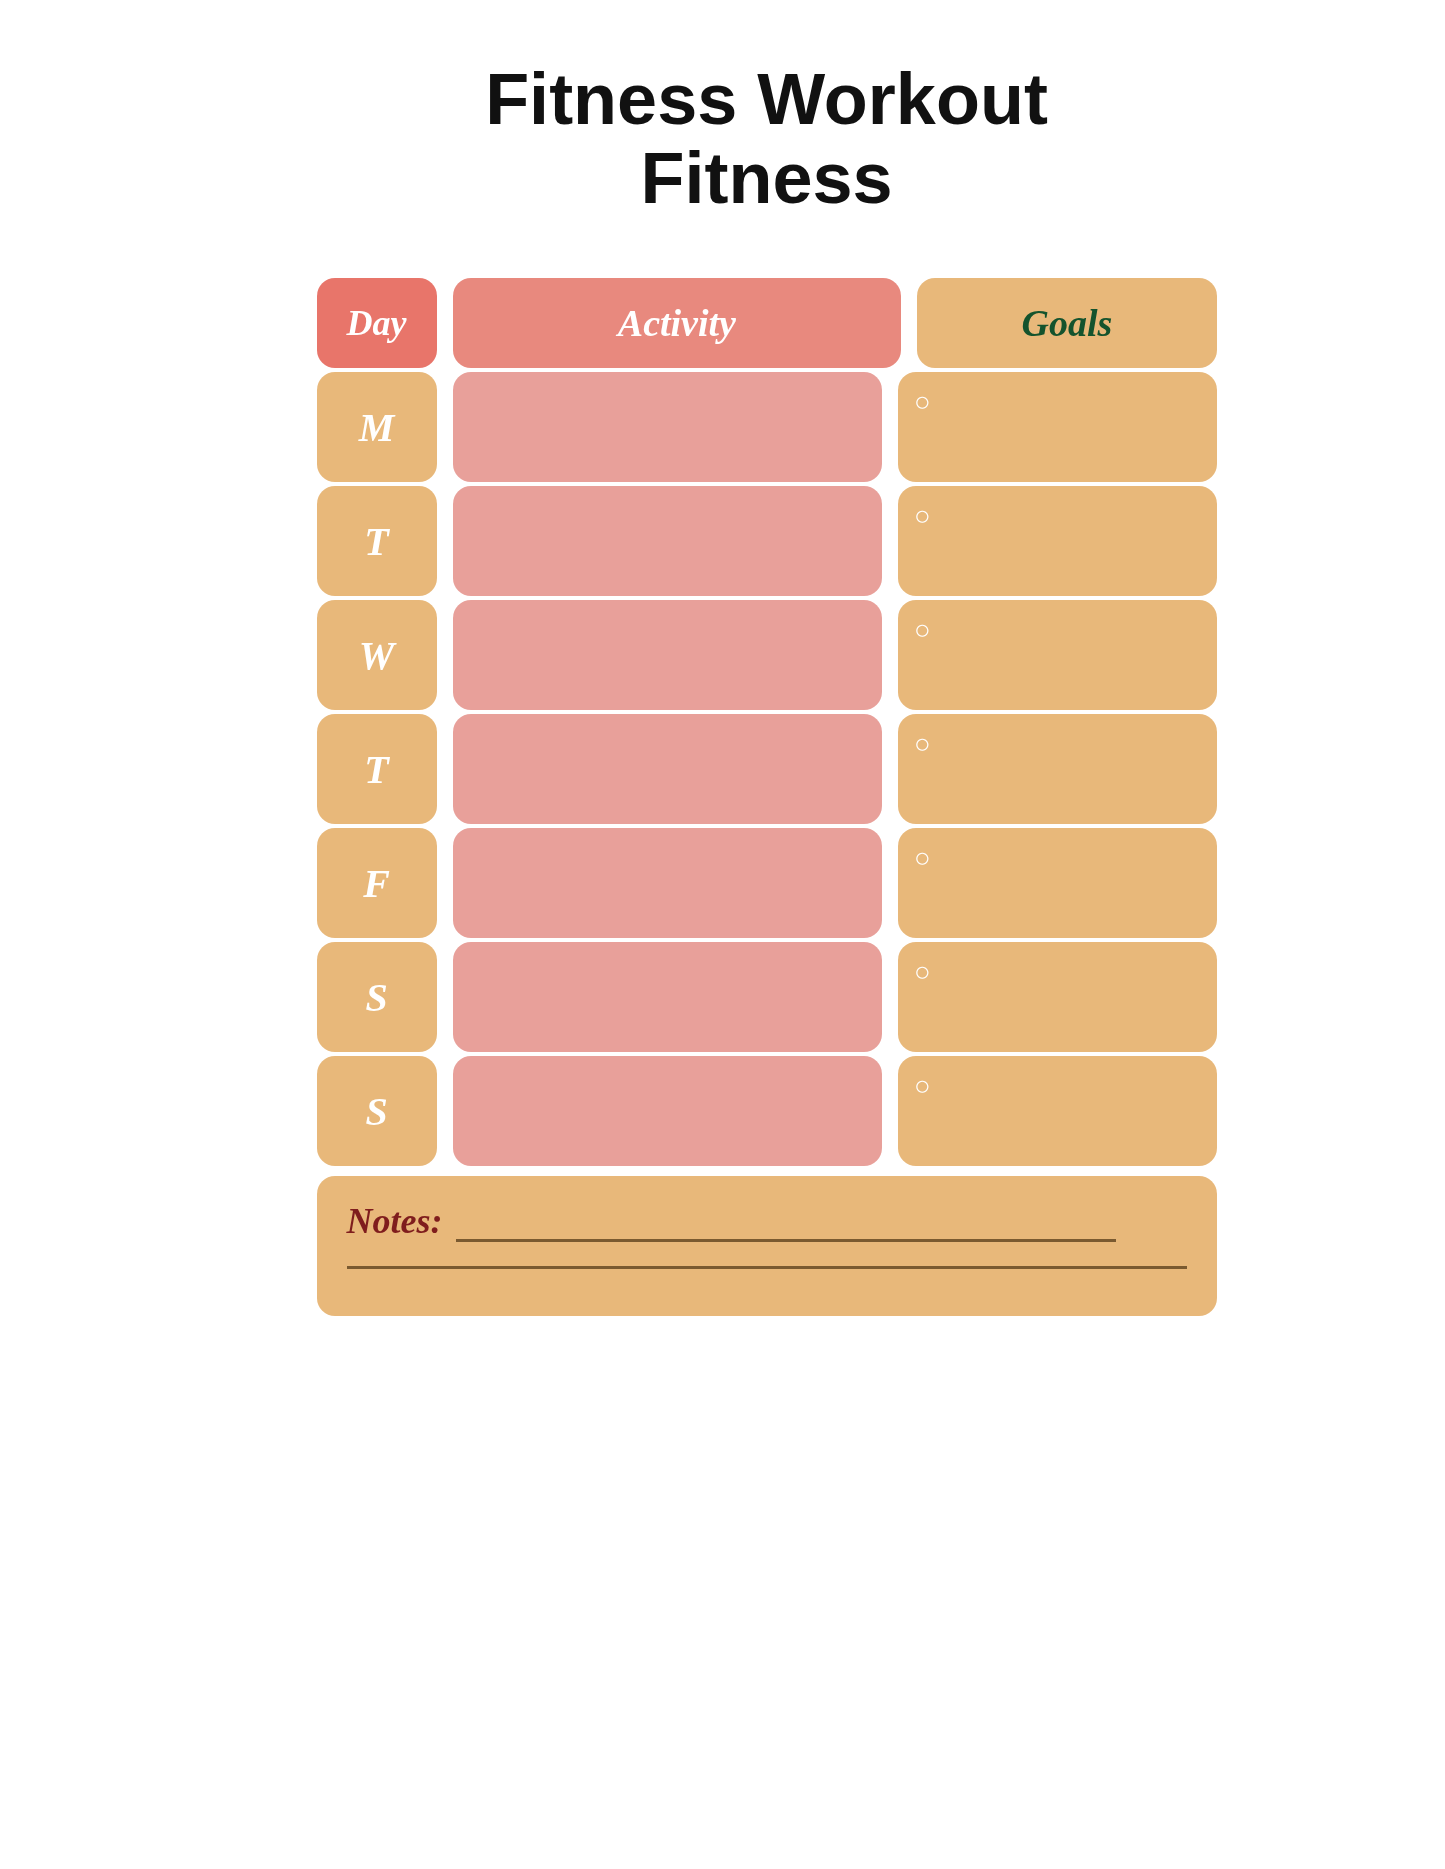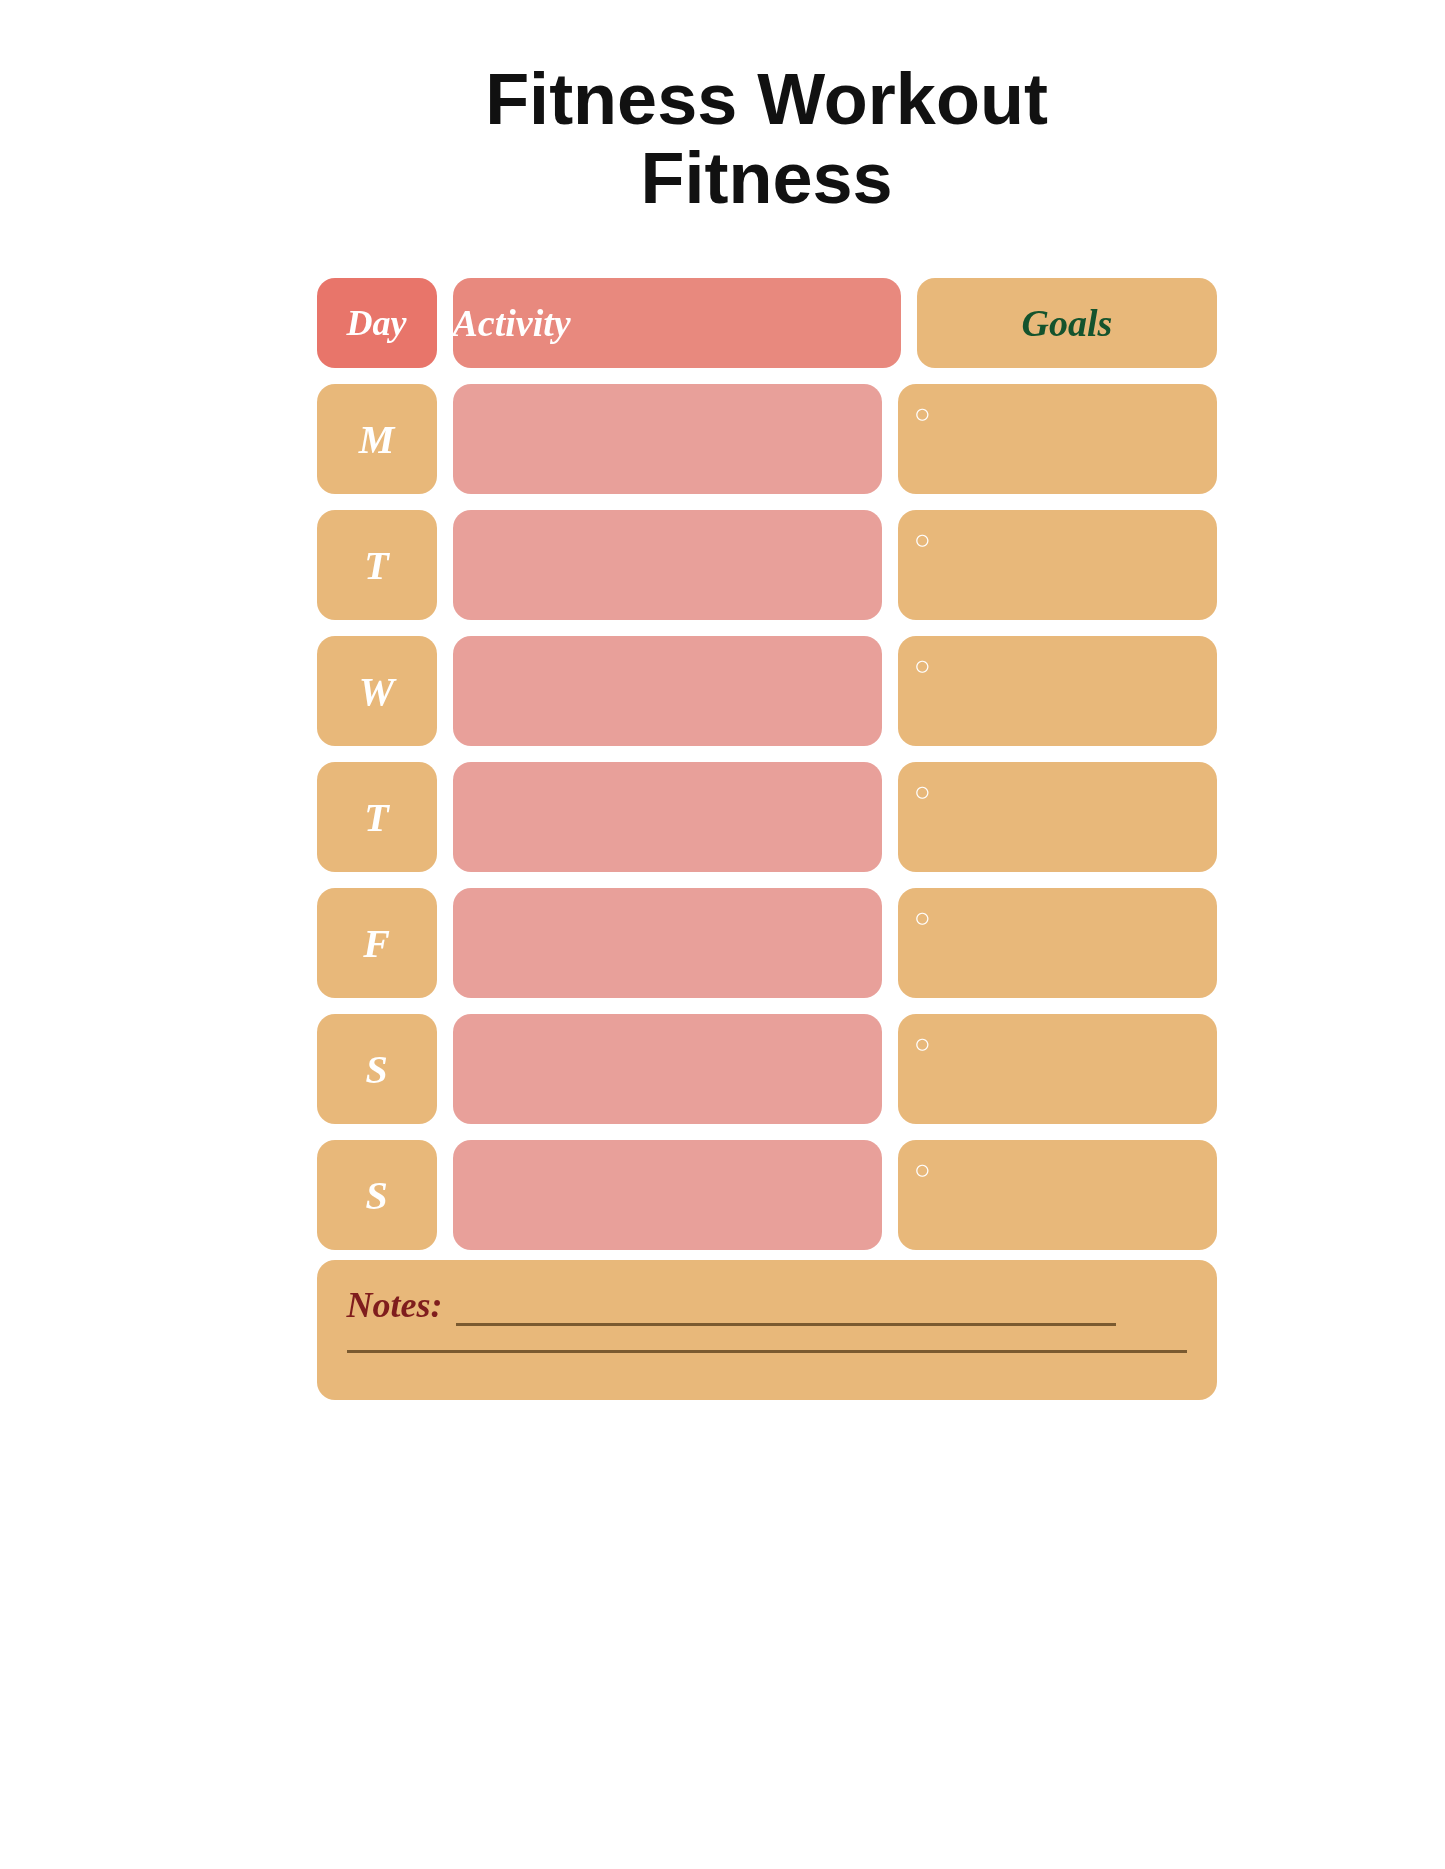--- a/index.html
+++ b/index.html
@@ -35,21 +35,21 @@
       line-height: 1.1;
       margin-bottom: 60px;
       font-family: Arial Black, Arial, sans-serif;
     }
 
     .planner-table {
       width: 100%;
       max-width: 900px;
       display: flex;
       flex-direction: column;
-      gap: 16px;
+      gap: 4px;
     }
 
     
     .header-row {
       display: flex;
       gap: 16px;
       align-items: center;
     }
 
     .header-day {
@@ -68,20 +68,21 @@
       font-style: italic;
     }
 
     .header-activity {
       flex: 1.8;
       height: 90px;
       background: #e8897e;
       border-radius: 18px;
       display: flex;
       align-items: center;
+      justify-content: center;
       color: #ffffff;
       font-size: 38px;
       font-weight: bold;
       font-family: Georgia, serif;
       font-style: italic;
     }
 
     .header-goals {
       flex: 1.2;
       height: 90px;

